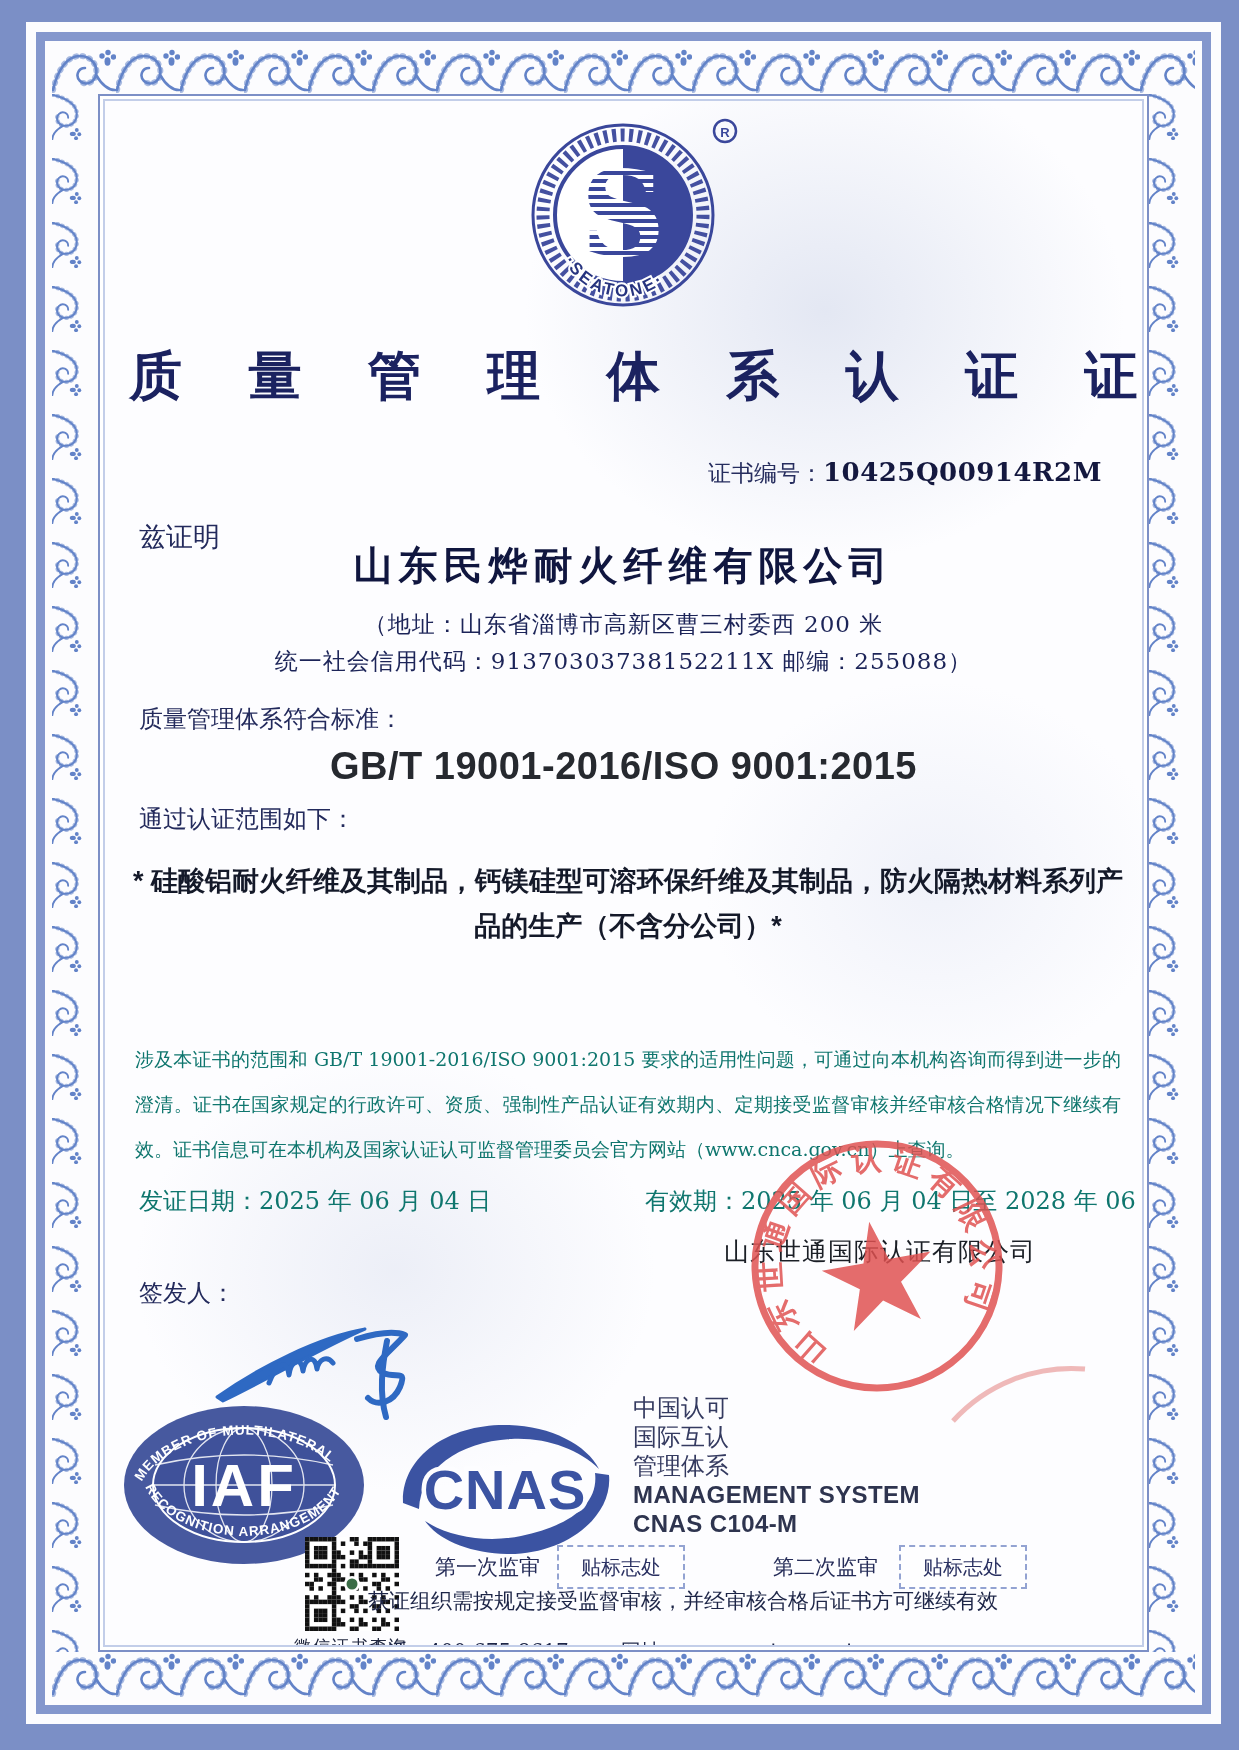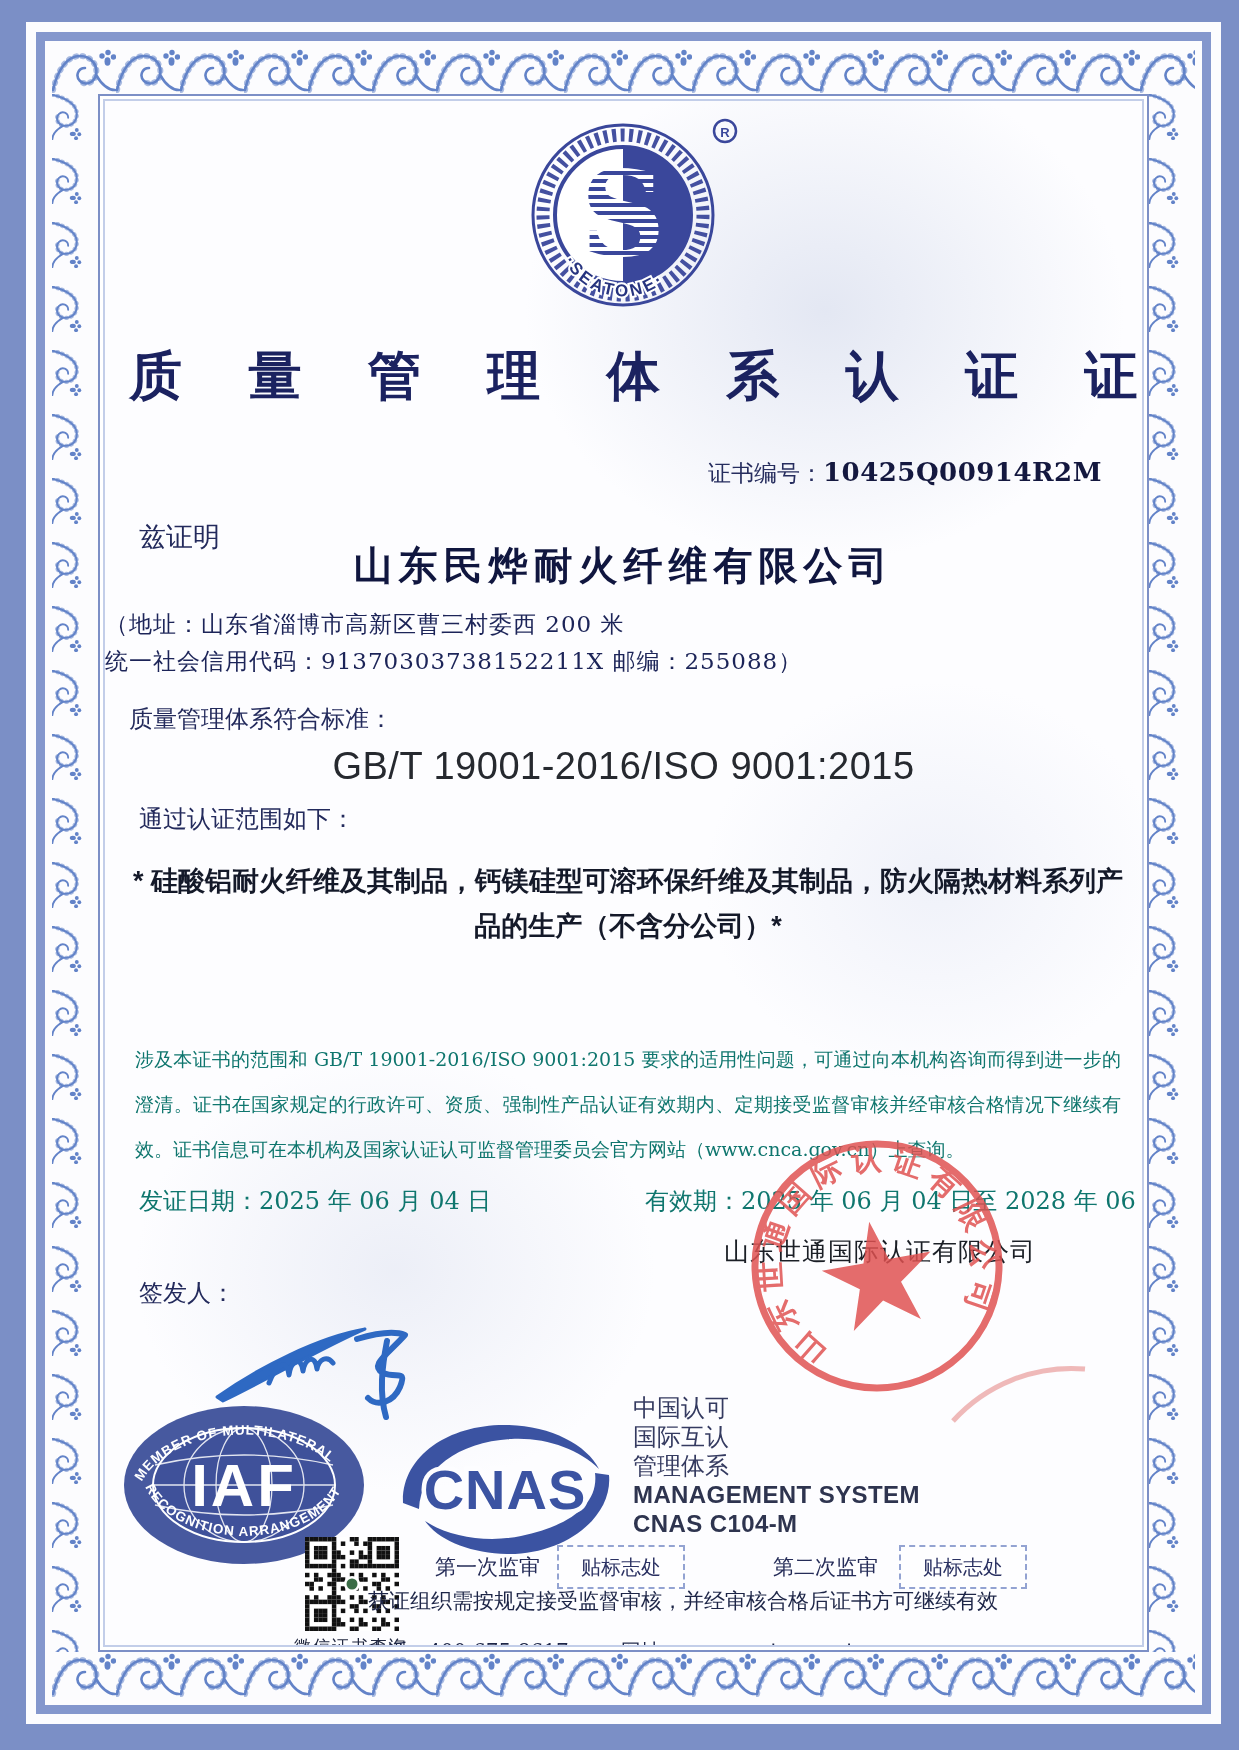--- a/index.html
+++ b/index.html
@@ -17,23 +17,23 @@
   .content{position:absolute;inset:46px;border:2px solid #7c8fc6;
            box-shadow:inset 0 0 0 3px #ffffff, inset 0 0 0 5px #c3cee9;background:#fdfdff;}
   .canvas{position:absolute;inset:5px;overflow:hidden;}
   .blob{position:absolute;border-radius:50%;pointer-events:none;}
   .abs{position:absolute;}
   .title{width:100%;text-align:center;font-size:53px;font-weight:700;color:#1b2260;
          letter-spacing:24px;text-indent:24px;white-space:nowrap;}
   .certno{right:40px;font-size:23px;color:#262d5e;}
   .certno b{font-size:26px;color:#14183f;letter-spacing:.5px;}
   .company{width:100%;text-align:center;font-size:39px;font-weight:700;color:#10163f;letter-spacing:6px;}
-  .addr{width:100%;text-align:left;font-size:23px;color:#1c2458;letter-spacing:1px;}
+  .addr{width:100%;text-align:center;font-size:23px;color:#1c2458;letter-spacing:1px;}
   .lbl{font-size:24px;color:#232a5c;}
-  .standard{width:100%;text-align:center;font-size:38px;font-weight:400;color:#26292f;
+  .standard{width:100%;text-align:center;font-size:38px;font-weight:700;color:#26292f;
             font-family:"Liberation Sans","DejaVu Sans",sans-serif;letter-spacing:.5px;}
   .scope{left:28px;width:990px;text-align:center;font-size:27px;font-weight:700;line-height:45px;
          color:#141929;font-family:"Liberation Sans","DejaVu Sans",sans-serif;}
   .legal{left:30px;width:986px;font-size:19px;line-height:45px;color:#0f766e;text-align:justify;}
   .dateline{font-size:24px;color:#0f766e;white-space:nowrap;}
   .issuer-text{left:560px;width:430px;text-align:center;font-size:25px;color:#1b1f26;letter-spacing:1px;z-index:1;}
   .stamp{z-index:2;opacity:.84;transform:rotate(-10deg);}
   .accred{font-size:24px;color:#343a60;line-height:29px;font-family:"Liberation Sans","DejaVu Sans",sans-serif;}
   .accred .en{font-weight:700;color:#2e344f;letter-spacing:.4px;}
   .audit-label{font-size:21px;color:#252c58;white-space:nowrap;}
@@ -369,21 +369,21 @@
             <span>证书编号：</span><b>10425Q00914R2M</b>
           </div>
 
           <div class="abs lbl" style="left:34px;top:418px;font-size:27px;">兹证明</div>
 
           <div class="abs company" style="top:438px;">山东民烨耐火纤维有限公司</div>
 
           <div class="abs addr" style="top:508px;">（地址：山东省淄博市高新区曹三村委西 200 米</div>
           <div class="abs addr" style="top:545px;">统一社会信用代码：91370303738152211X 邮编：255088）</div>
 
-          <div class="abs lbl" style="left:24px;top:602px;text-align:center;">质量管理体系符合标准：</div>
+          <div class="abs lbl" style="left:34px;top:602px;text-align:center;">质量管理体系符合标准：</div>
 
           <div class="abs standard" style="top:644px;">GB/T 19001-2016/ISO 9001:2015</div>
 
           <div class="abs lbl" style="left:34px;top:702px;">通过认证范围如下：</div>
 
           <div class="abs scope" style="top:758px;">* 硅酸铝耐火纤维及其制品，钙镁硅型可溶环保纤维及其制品，防火隔热材料系列产品的生产（不含分公司）*</div>
 
           <div class="abs legal" style="top:936px;">涉及本证书的范围和 GB/T 19001-2016/ISO 9001:2015 要求的适用性问题，可通过向本机构咨询而得到进一步的澄清。证书在国家规定的行政许可、资质、强制性产品认证有效期内、定期接受监督审核并经审核合格情况下继续有效。证书信息可在本机构及国家认证认可监督管理委员会官方网站（www.cnca.gov.cn）上查询。</div>
 
           <div class="abs dateline" style="left:34px;top:1084px;">

